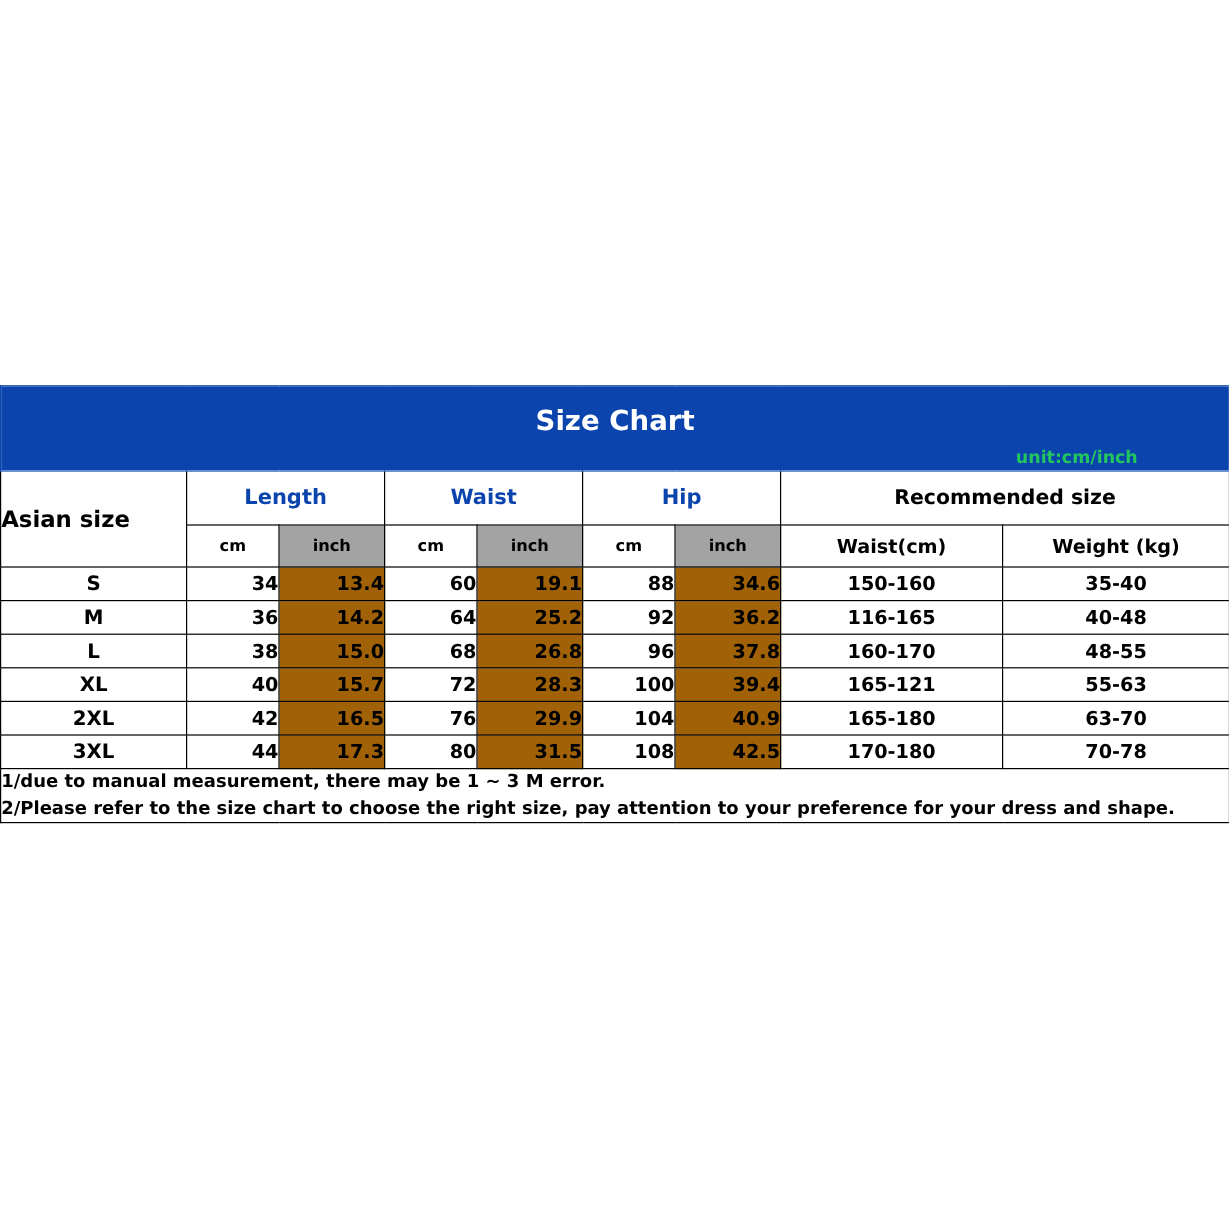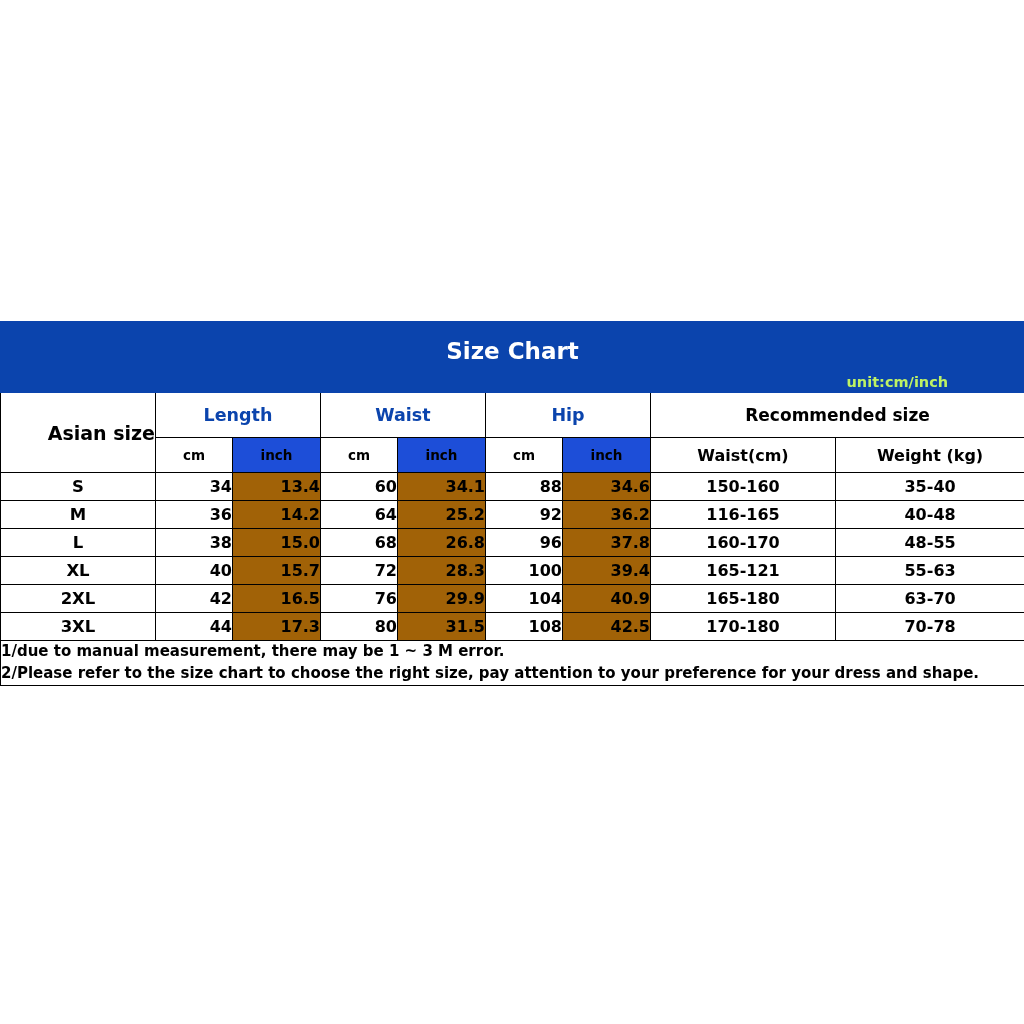--- a/index.html
+++ b/index.html
@@ -45,31 +45,31 @@
   }
   .title-text {
     color: #ffffff;
     font-size: 23px;
     font-weight: bold;
     text-align: center;
     line-height: 1;
     padding-top: 15px;
   }
   .unit-text {
-    color: #bef264;
+    color: #22c55e;
     font-size: 14.5px;
     font-weight: bold;
     text-align: right;
     padding-right: 76px;
     padding-top: 11px;
   }
 
   
   .asian-cell {
-    text-align: right;
+    text-align: left;
     font-size: 19px;
     color: #000000;
     vertical-align: middle;
   }
   .grp-head {
     text-align: center;
     font-size: 17.5px;
     color: #0b44ad;
     height: 44px;
     vertical-align: middle;
@@ -82,21 +82,21 @@
     vertical-align: middle;
   }
   .sub-cm, .sub-inch {
     text-align: center;
     font-size: 13.5px;
     color: #000000;
     height: 34px;
     vertical-align: middle;
   }
   .sub-inch {
-    background: #1d4ed8;
+    background: #a3a3a3;
     margin-top: 36px;
   }
   .sub-hw {
     text-align: center;
     font-size: 16px;
     color: #000000;
     height: 34px;
     vertical-align: middle;
   }
 
@@ -174,21 +174,21 @@
       <td class="sub-inch">inch</td>
       <td class="sub-hw">Waist(cm)</td>
       <td class="sub-hw">Weight (kg)</td>
     </tr>
 
     <tr>
       <td class="d-size">S</td>
       <td class="d-num">34</td>
       <td class="d-num inch">13.4</td>
       <td class="d-num">60</td>
-      <td class="d-num inch">34.1</td>
+      <td class="d-num inch">19.1</td>
       <td class="d-num">88</td>
       <td class="d-num inch">34.6</td>
       <td class="d-rec">150-160</td>
       <td class="d-rec">35-40</td>
     </tr>
     <tr>
       <td class="d-size">M</td>
       <td class="d-num">36</td>
       <td class="d-num inch">14.2</td>
       <td class="d-num">64</td>

